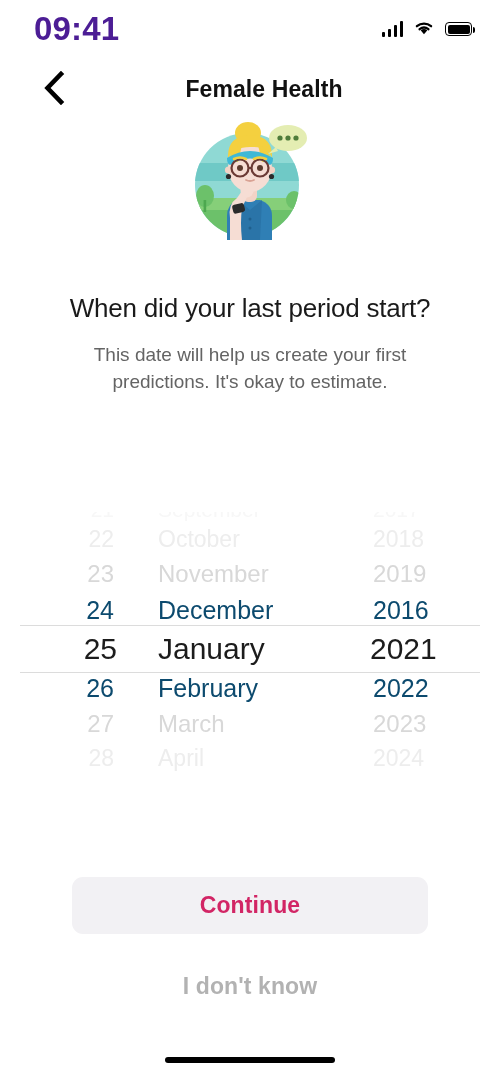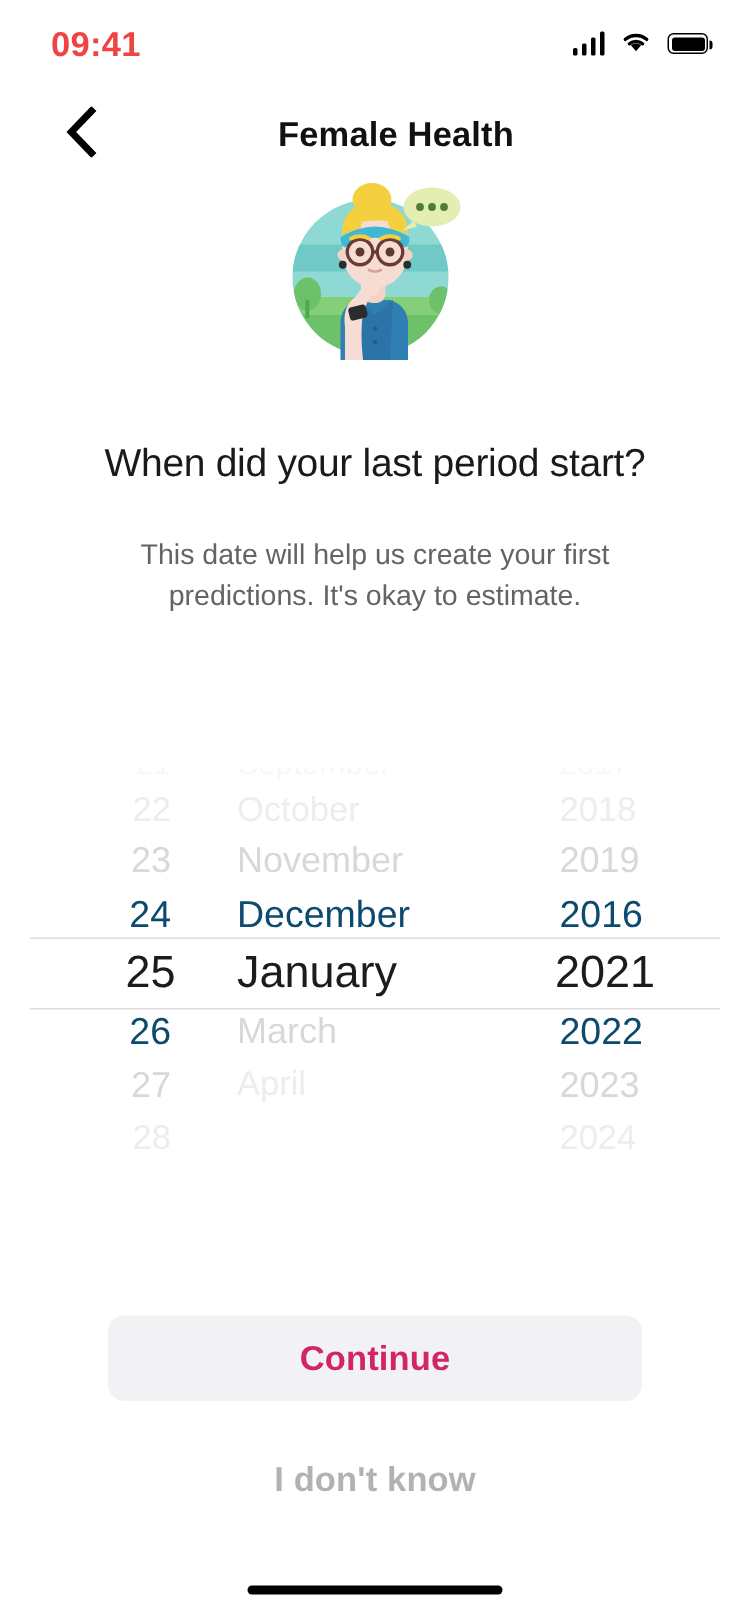--- a/index.html
+++ b/index.html
@@ -18,22 +18,22 @@
 
   
   #status-bar {
     position:absolute; left:0; top:0;
     width:500px; height:58px;
     display:flex; align-items:center;
     justify-content:space-between;
     padding:0 28px 0 34px;
   }
   #status-time {
-    font-size:23px; font-weight:bold;
-    color:#ef4444; letter-spacing:0.2px;
+    font-size:33px; font-weight:bold;
+    color:#4c1d95; letter-spacing:0.2px;
   }
   #status-icons {
     display:flex; align-items:center; gap:10px;
   }
   .bars { display:flex; align-items:flex-end; gap:2.5px; height:16px; }
   .bars i { display:block; width:3.5px; background:#000; border-radius:1px; }
   .bars i:nth-child(1){ height:5px; }
   .bars i:nth-child(2){ height:8px; }
   .bars i:nth-child(3){ height:12px; }
   .bars i:nth-child(4){ height:16px; }
@@ -78,21 +78,21 @@
   #heading-block {
     position:absolute; left:0; top:288px;
     width:500px; text-align:center;
   }
   #page-title {
     font-size:26px; font-weight:normal; color:#1a1a1a;
     line-height:41px; letter-spacing:-0.2px;
     padding:0 45px;
   }
   #page-subtitle {
-    margin-top:28px;
+    margin-top:12px;
     font-size:19px; color:#646464;
     line-height:27px; padding:0 55px;
   }
 
   
   #date-picker {
     position:absolute; left:0; top:512px;
     width:500px; height:260px;
     overflow:hidden;
   }
@@ -288,20 +288,21 @@
             <span class="pick-item d3">28</span>
           </div>
       </div>
       <div class="picker-col" id="col-month">
         <div class="items" style="top: -15.5px;">
             <span class="pick-item d4">September</span>
             <span class="pick-item d3">October</span>
             <span class="pick-item d2">November</span>
             <span class="pick-item d1">December</span>
             <span class="pick-item d0">January</span>
+            <span class="pick-item d1">February</span>
             <span class="pick-item d2">March</span>
             <span class="pick-item d3">April</span>
           </div>
       </div>
       <div class="picker-col" id="col-year">
         <div class="items" style="top: -15.5px;">
             <span class="pick-item d4">2017</span>
             <span class="pick-item d3">2018</span>
             <span class="pick-item d2">2019</span>
             <span class="pick-item d1">2016</span>

